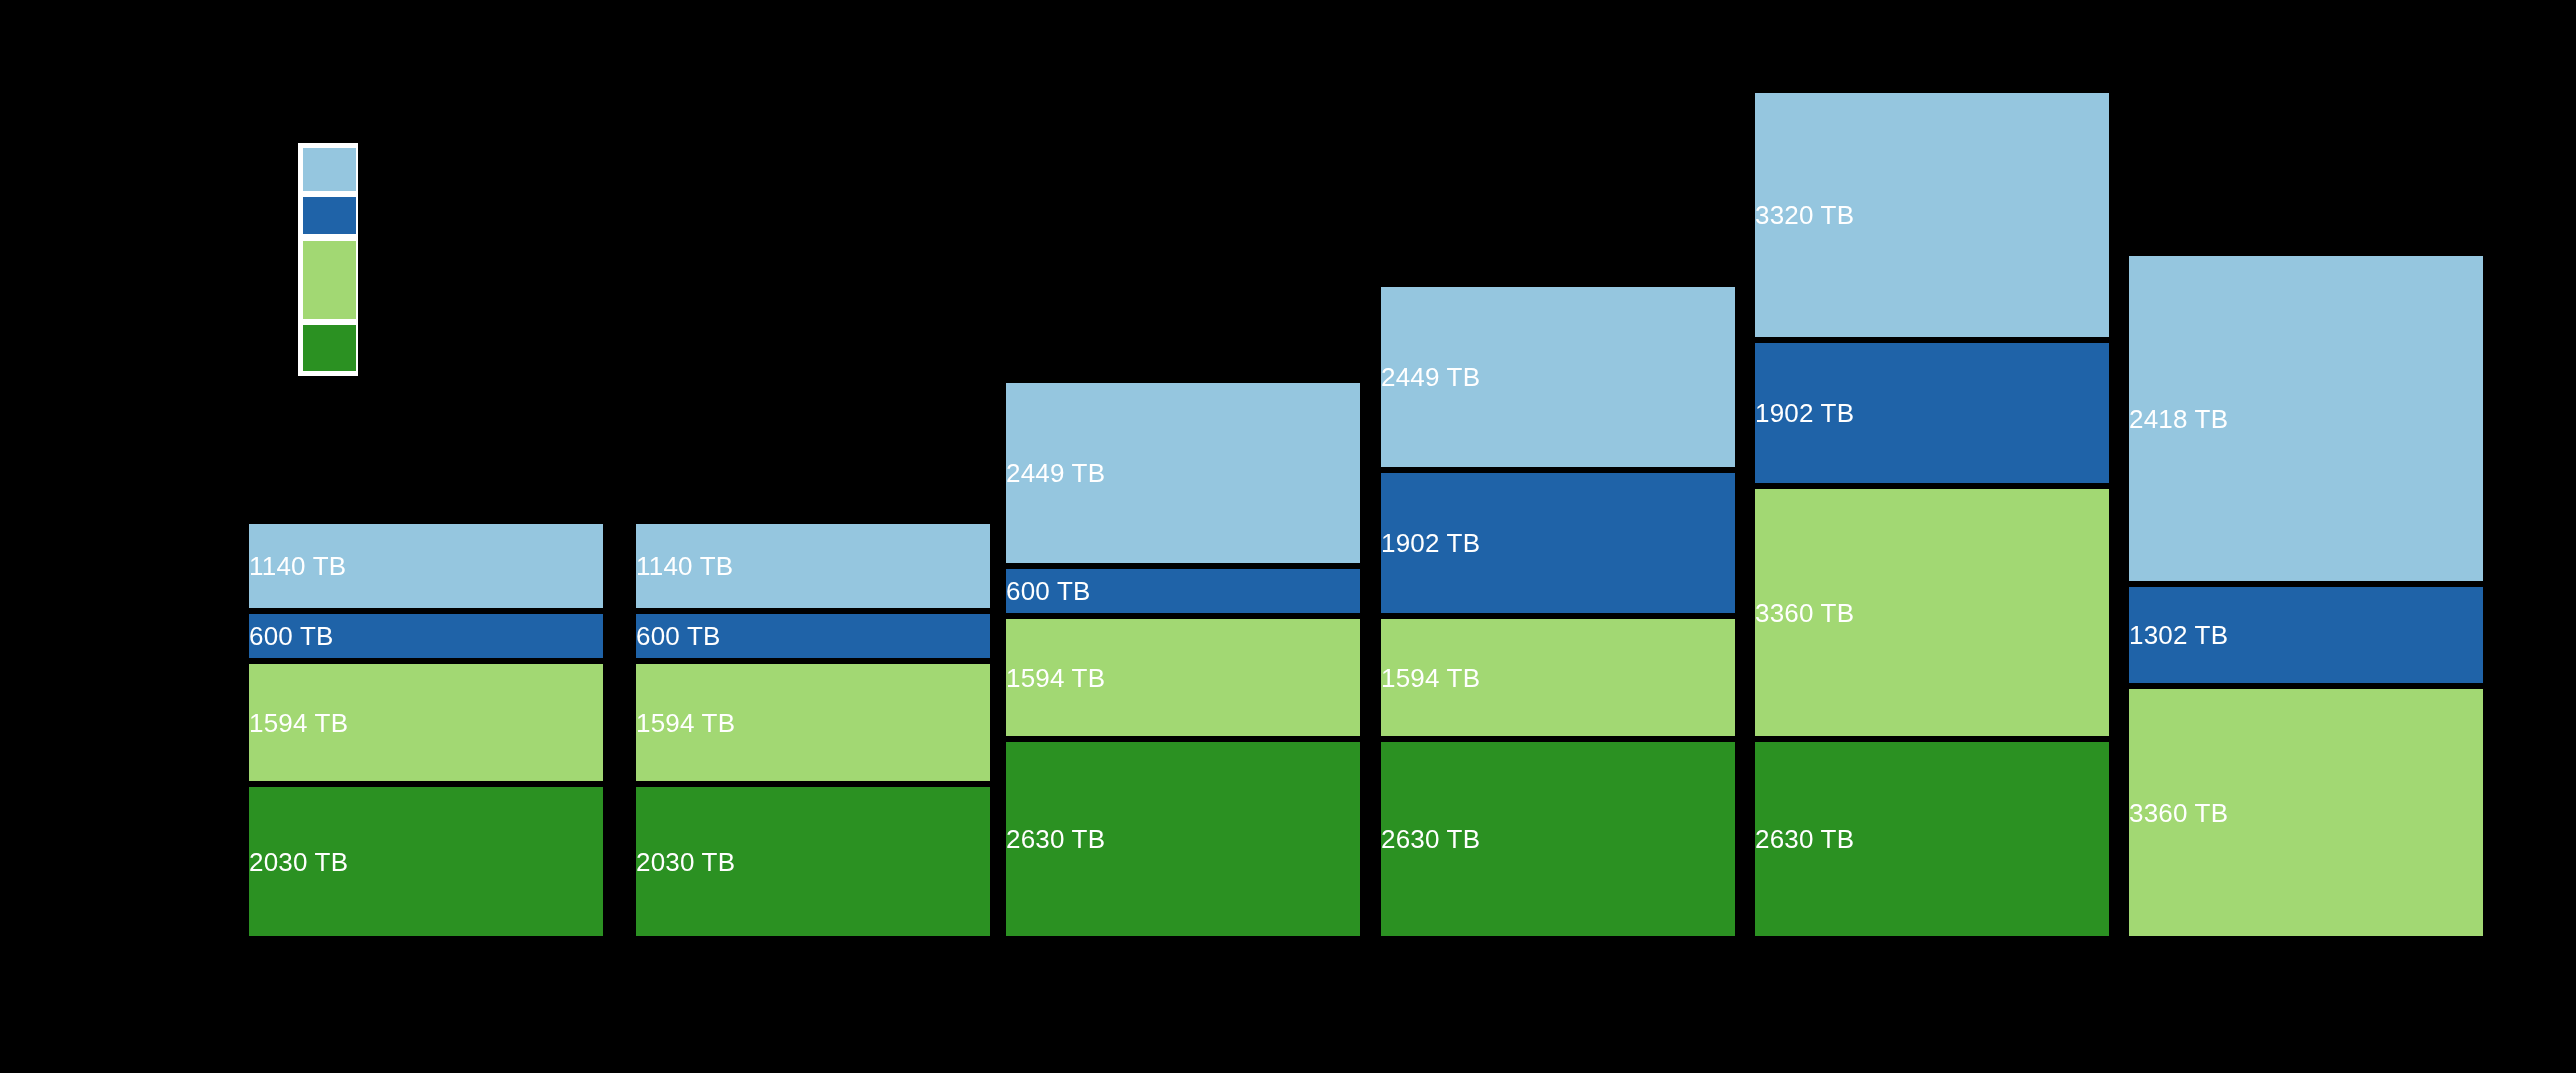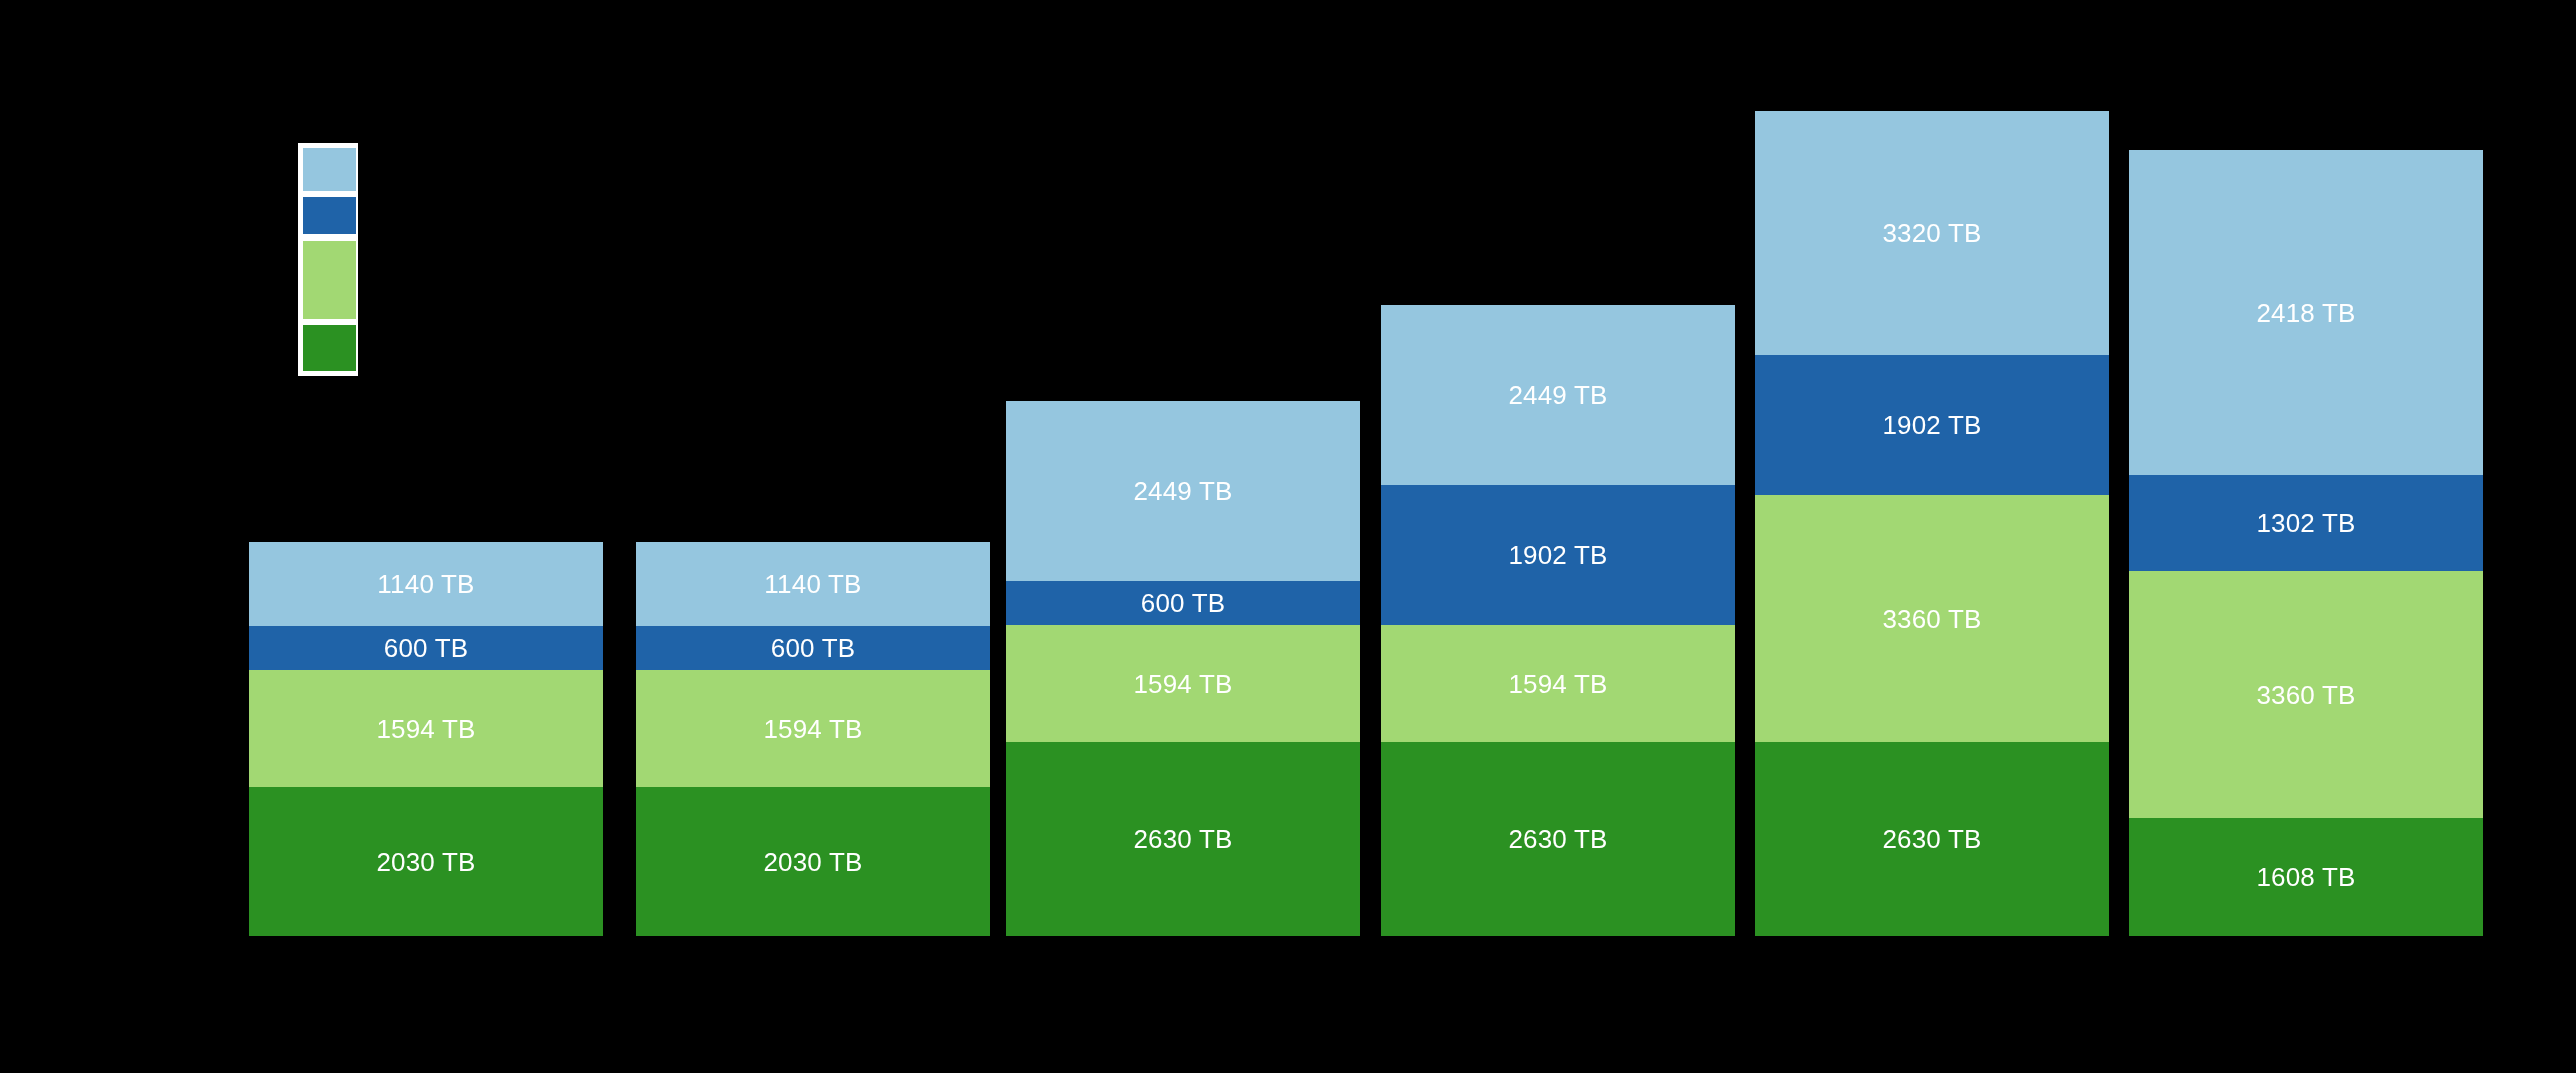--- a/index.html
+++ b/index.html
@@ -64,23 +64,24 @@
     position: absolute;
     bottom: 137px;           
     display: flex;
     flex-direction: column-reverse;  
     align-items: stretch;
   }
   .bar-segment {
     position: relative;
     display: flex;
     align-items: center;
-    justify-content: center;
+    justify-content: flex-start;
     box-sizing: border-box;
     overflow: hidden;
+    margin-top: 6px;
   }
   .seg-label {
     color: #ffffff;
     font-size: 26px;
     line-height: 1;
     font-family: "Liberation Sans", sans-serif;
     white-space: nowrap;
     letter-spacing: 0.2px;
   }
   .cat-label {
@@ -201,23 +202,20 @@
         </div>
         <div class="bar-segment" style="background: rgb(31, 99, 168); height: 140px;">
           <span class="seg-label">1902 TB</span>
         </div>
         <div class="bar-segment" style="background: rgb(149, 198, 223); height: 244px;">
           <span class="seg-label">3320 TB</span>
         </div>
         <div class="cat-label"></div>
       </div>
       <div class="bar-group" style="left: 2129px; width: 354px;">
-        <div class="bar-segment" style="background: rgb(43, 145, 34); height: 118px;">
-          <span class="seg-label">1608 TB</span>
-        </div>
         <div class="bar-segment" style="background: rgb(162, 216, 115); height: 247px;">
           <span class="seg-label">3360 TB</span>
         </div>
         <div class="bar-segment" style="background: rgb(31, 99, 168); height: 96px;">
           <span class="seg-label">1302 TB</span>
         </div>
         <div class="bar-segment" style="background: rgb(149, 198, 223); height: 325px;">
           <span class="seg-label">2418 TB</span>
         </div>
         <div class="cat-label"></div>

